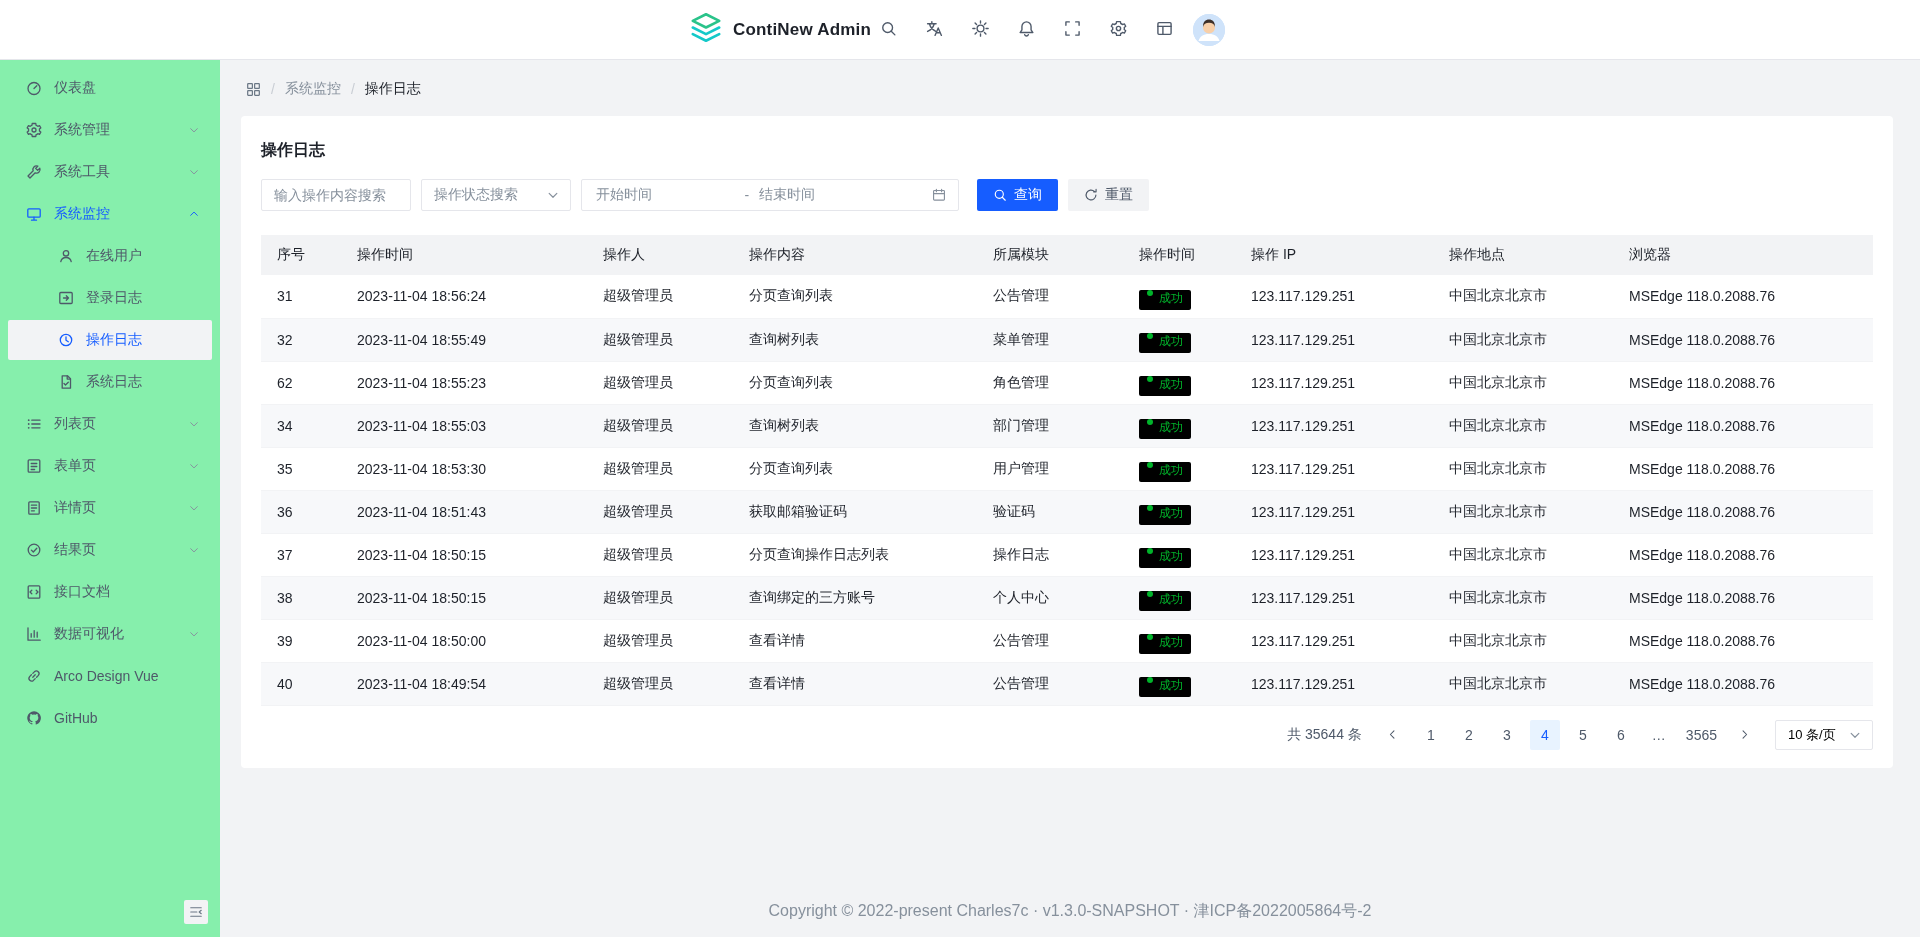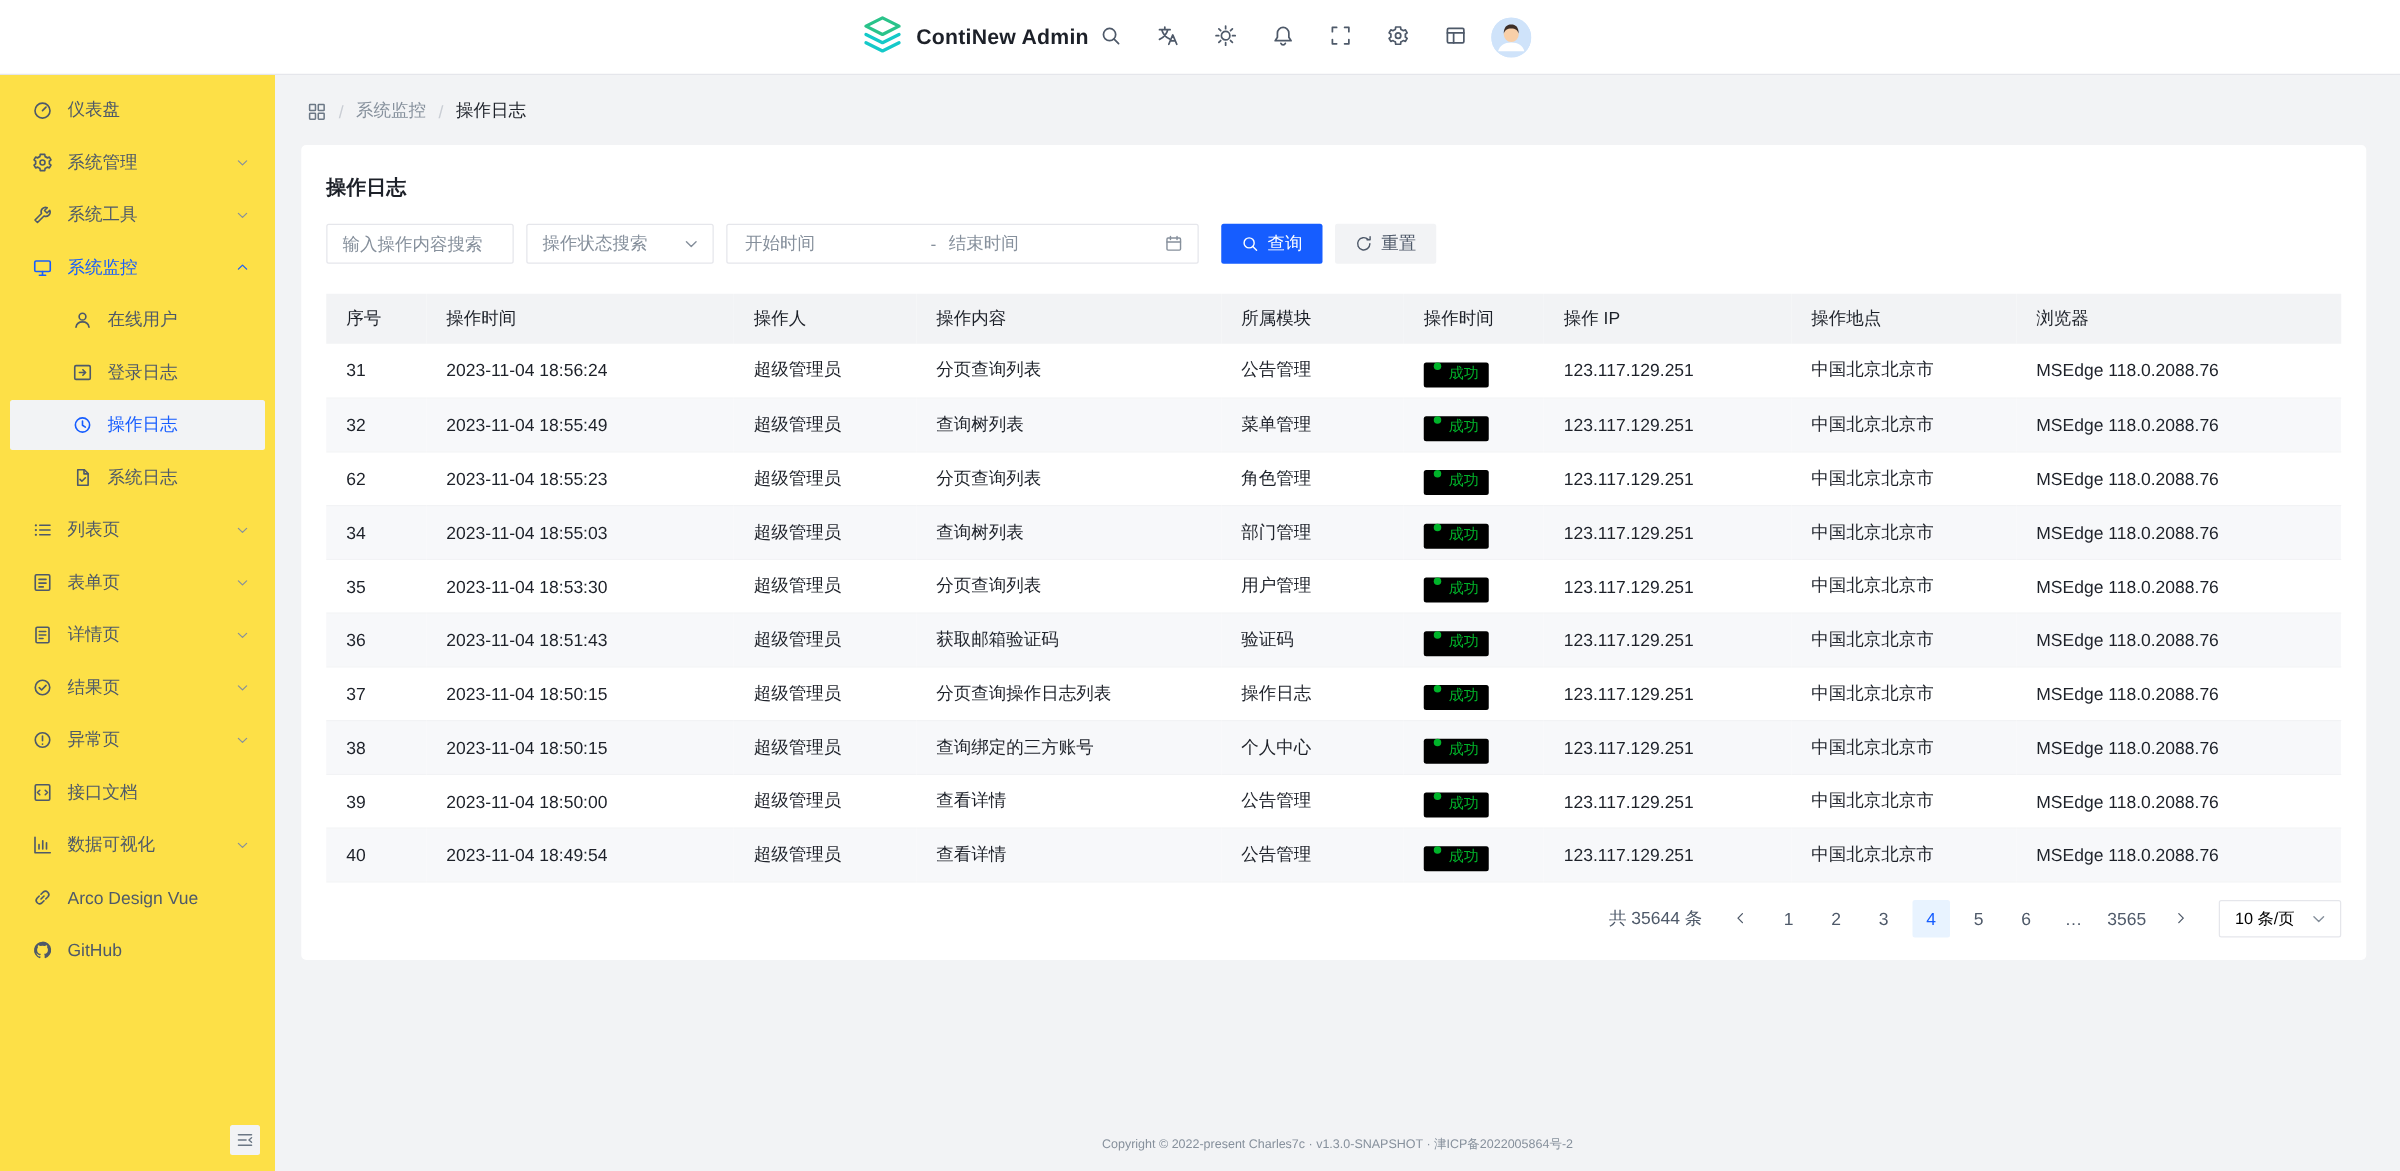--- a/index.html
+++ b/index.html
@@ -15,21 +15,21 @@
   .topbar-actions { display:flex; align-items:center; gap:12px; }
   .icon-btn { width:34px; height:34px; border:none; border-radius:50%; background:transparent; color:#4e5969; display:flex; align-items:center; justify-content:center; cursor:pointer; }
   .icon-btn svg { width:17px; height:17px; }
   .avatar { width:32px; height:32px; padding:0; border:none; border-radius:50%; overflow:hidden; cursor:pointer; background:#cfe3fa; }
   .avatar svg { width:32px; height:32px; display:block; }
 
   
   .content { display:grid; grid-template-columns:220px 1fr; height:877px; }
 
   
-  .sidebar { background:#fde047; position:relative; overflow:hidden; padding-top:6px; }
+  .sidebar { background:#86efac; position:relative; overflow:hidden; padding-top:6px; }
   .menu-item { height:40px; margin:2px 8px; border-radius:2px; display:flex; align-items:center; gap:12px; padding:0 12px 0 18px; color:#4e5969; font-size:14px; cursor:pointer; }
   .menu-item.sub { padding-left:50px; }
   .menu-item.selected { background:#f2f3f5; color:#165dff; }
   .menu-item.active-parent { color:#165dff; }
   .mi-icon { display:inline-flex; }
   .mi-icon svg { width:16px; height:16px; }
   .mi-label { flex:1; white-space:nowrap; overflow:hidden; text-overflow:ellipsis; }
   .chevron { display:inline-flex; color:#86909c; }
   .menu-item.active-parent .chevron { color:#165dff; }
   .chevron svg { width:12px; height:12px; }
@@ -78,21 +78,21 @@
 
   
   .pagination { display:flex; align-items:center; justify-content:flex-end; gap:8px; margin-top:14px; color:#4e5969; }
   .pagination .total { margin-right:8px; }
   .pages { display:flex; gap:8px; }
   .page-btn { min-width:30px; height:30px; padding:0 4px; border:none; border-radius:2px; background:transparent; color:#4e5969; font-size:14px; font-family:inherit; display:flex; align-items:center; justify-content:center; cursor:pointer; }
   .page-btn.active { background:#e8f3ff; color:#165dff; font-weight:500; }
   .page-btn svg { width:13px; height:13px; }
   .select.page-size { width:98px; height:30px; margin-left:8px; color:#000000; font-size:13px; }
 
-  .footer { margin-top:auto; text-align:center; padding:0 0 15px; color:#86909c; font-size:10px; }
+  .footer { margin-top:auto; text-align:center; padding:0 0 15px; color:#86909c; font-size:16px; }
 </style>
 </head>
 <body>
 
 <div class="app">
 
   <header class="topbar">
     <div class="brand">
       <span class="logo"><svg viewBox="0 0 36 36" fill="none" stroke="currentColor" stroke-width="1.3" stroke-linecap="round" stroke-linejoin="round" aria-hidden="true">
             <path d="M18 3.5L32 10.5L18 17.5L4 10.5Z" stroke="#2ac38a" stroke-width="2.8"></path>
@@ -290,35 +290,20 @@
             </span>
           </div>
           <div class="menu-item">
             <span class="mi-icon">
               <svg viewBox="0 0 16 16" fill="none" stroke="currentColor" stroke-width="1.3" stroke-linecap="round" stroke-linejoin="round" aria-hidden="true">
                 <circle cx="8" cy="8" r="5.8"></circle>
                 <path d="M5.4 8.1l1.9 1.9 3.5-3.7"></path>
               </svg>
             </span>
             <span class="mi-label">结果页</span>
-            <span class="chevron">
-              <svg viewBox="0 0 16 16" fill="none" stroke="currentColor" stroke-width="1.3" stroke-linecap="round" stroke-linejoin="round" aria-hidden="true">
-                <path d="M3.6 6.2L8 10.6l4.4-4.4"></path>
-              </svg>
-            </span>
-          </div>
-          <div class="menu-item">
-            <span class="mi-icon">
-              <svg viewBox="0 0 16 16" fill="none" stroke="currentColor" stroke-width="1.3" stroke-linecap="round" stroke-linejoin="round" aria-hidden="true">
-                <circle cx="8" cy="8" r="5.8"></circle>
-                <path d="M8 4.8v3.8"></path>
-                <circle cx="8" cy="11.2" r=".7" fill="currentColor" stroke="none"></circle>
-              </svg>
-            </span>
-            <span class="mi-label">异常页</span>
             <span class="chevron">
               <svg viewBox="0 0 16 16" fill="none" stroke="currentColor" stroke-width="1.3" stroke-linecap="round" stroke-linejoin="round" aria-hidden="true">
                 <path d="M3.6 6.2L8 10.6l4.4-4.4"></path>
               </svg>
             </span>
           </div>
           <div class="menu-item">
             <span class="mi-icon">
               <svg viewBox="0 0 16 16" fill="none" stroke="currentColor" stroke-width="1.3" stroke-linecap="round" stroke-linejoin="round" aria-hidden="true">
                 <rect x="2.2" y="1.8" width="11.6" height="12.4" rx="1"></rect>

